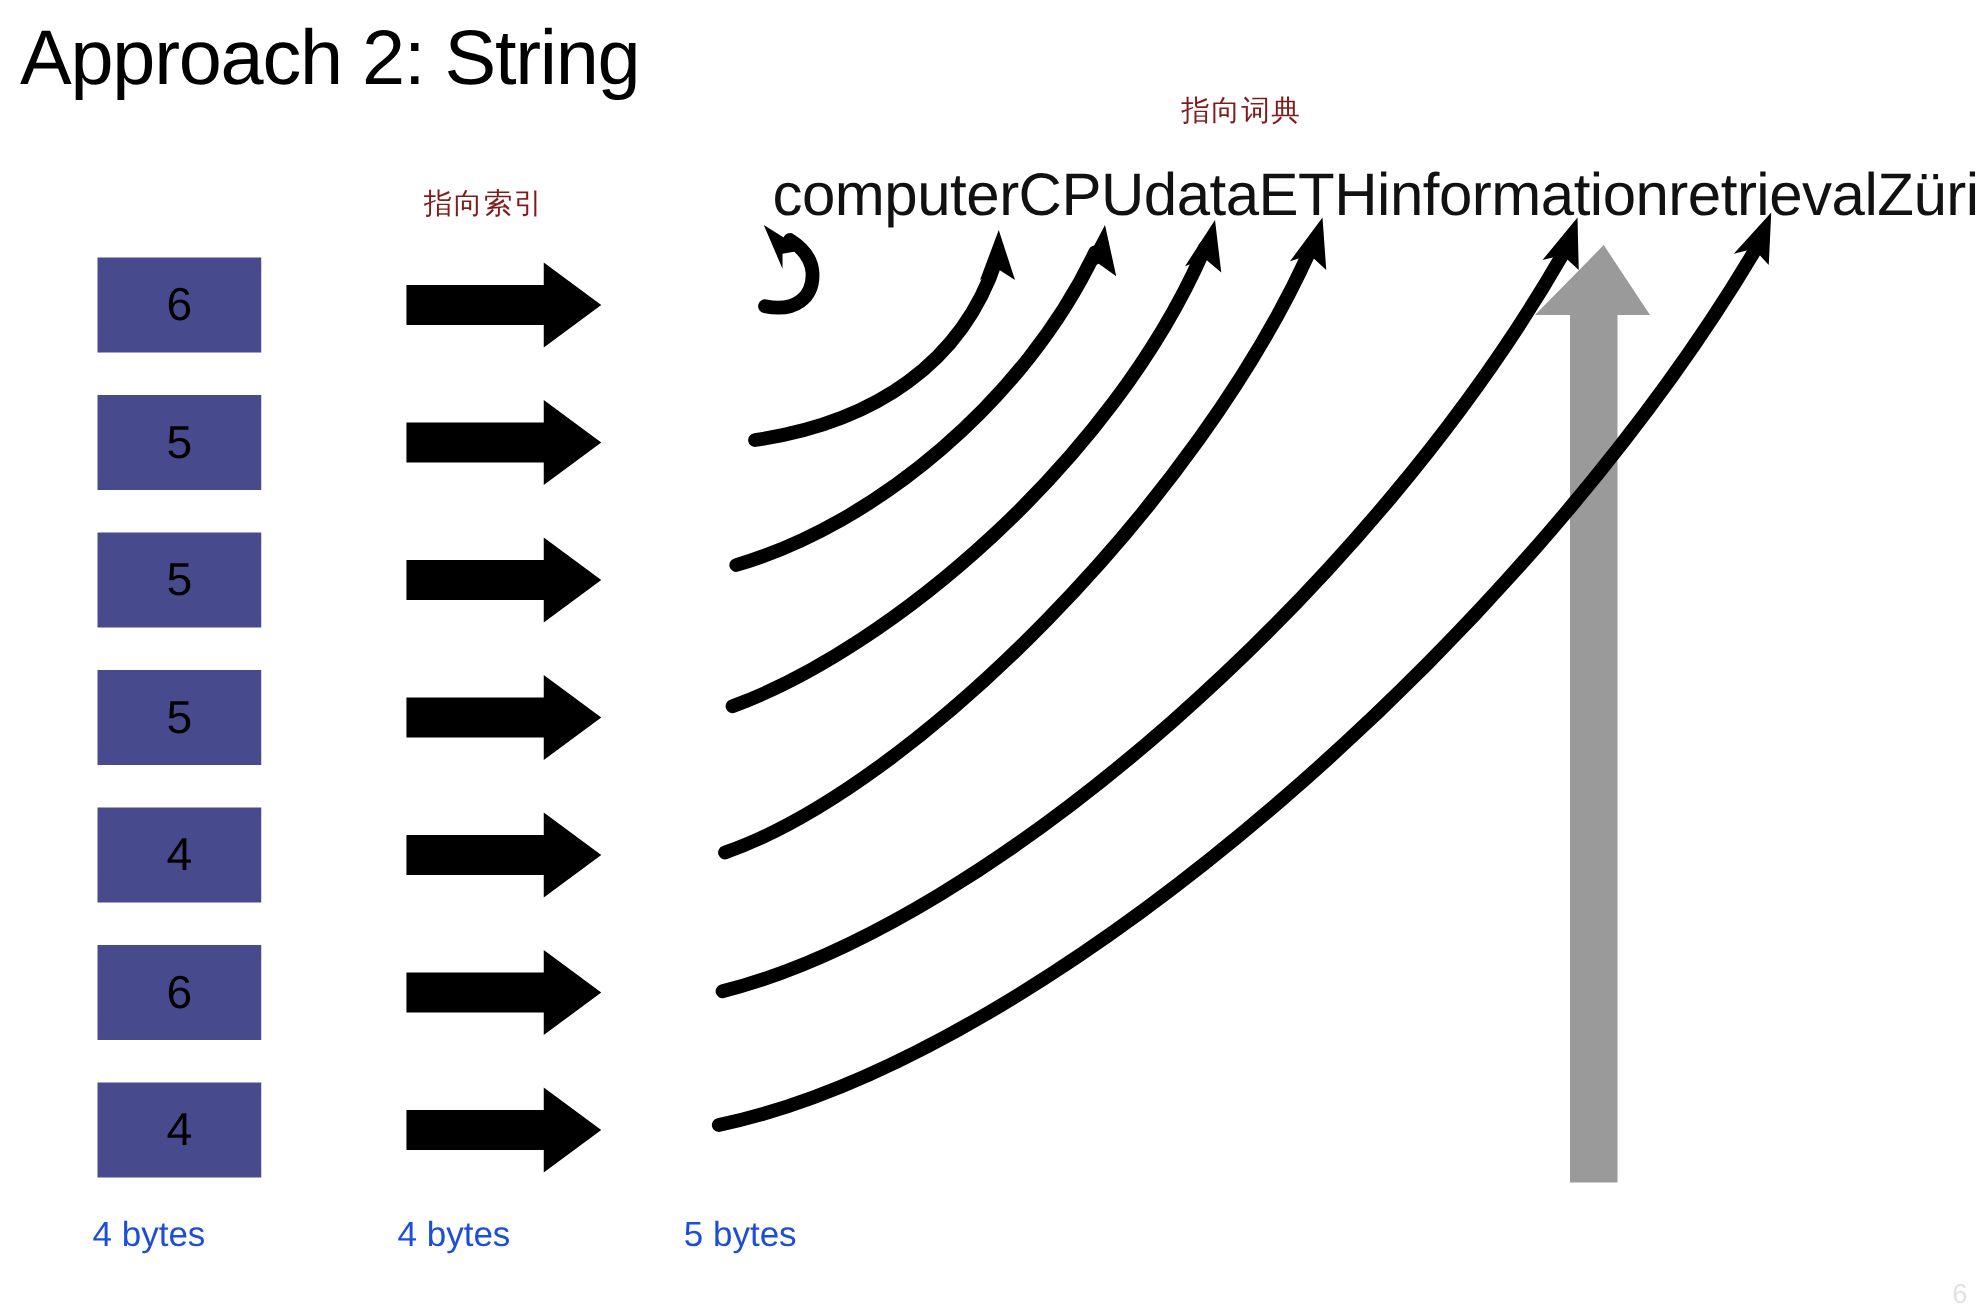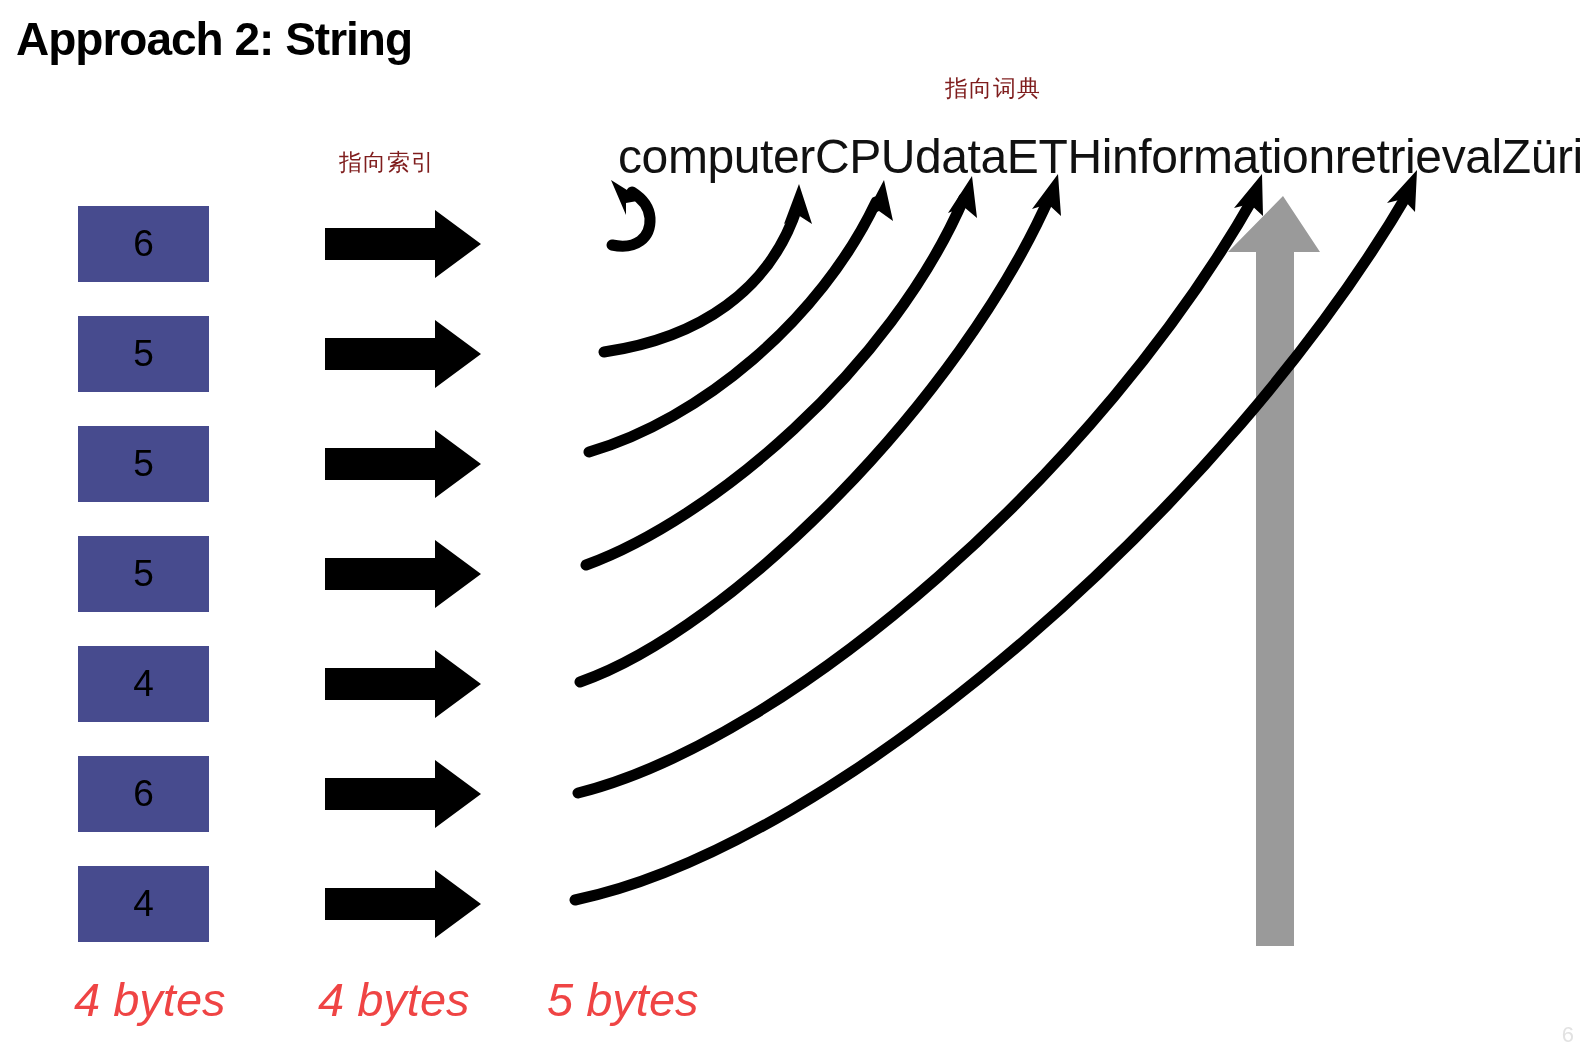--- a/index.html
+++ b/index.html
@@ -17,22 +17,22 @@
     height: 1050px;
     background: #ffffff;
     overflow: hidden;
   }
 
   
   #slide-title {
     position: absolute;
     left: 16px;
     top: 16px;
-    font-size: 46px;
-    font-weight: bold;
+    font-size: 62px;
+    font-weight: normal;
     letter-spacing: -1px;
     color: #000000;
     white-space: nowrap;
     line-height: 1.0;
   }
 
   
   .cjk-note {
     position: absolute;
     font-size: 23px;
@@ -75,24 +75,23 @@
     color: #111111;
     white-space: nowrap;
     letter-spacing: -0.4px;
     line-height: 1.0;
   }
 
   
   .byte-label {
     position: absolute;
     top: 972px;
-    font-size: 47px;
-    color: #ef4444;
-    white-space: nowrap;
-    font-style: italic;
+    font-size: 28px;
+    color: #1d4ed8;
+    white-space: nowrap;
   }
   #byte-label-0 { left: 74px; }
   #byte-label-1 { left: 318px; }
   #byte-label-2 { left: 547px; }
 
   #extra-bytes-label {
     position: absolute;
     left: 1186px;
     top: 972px;
     font-size: 40px;

